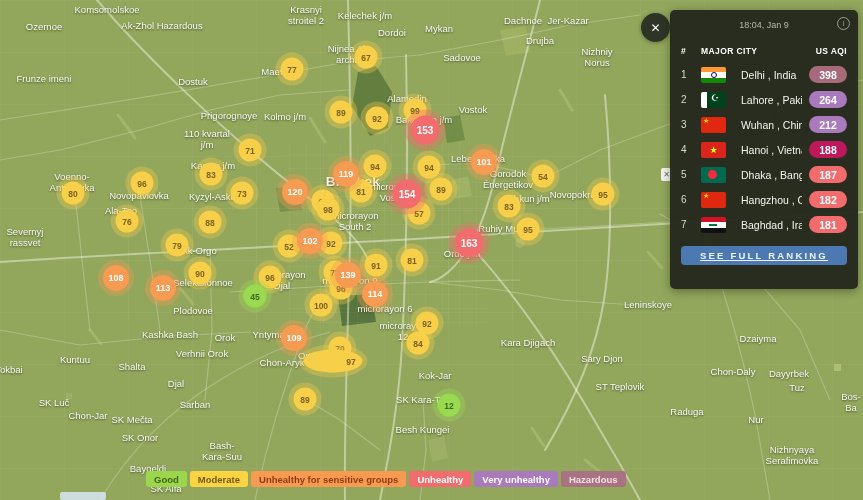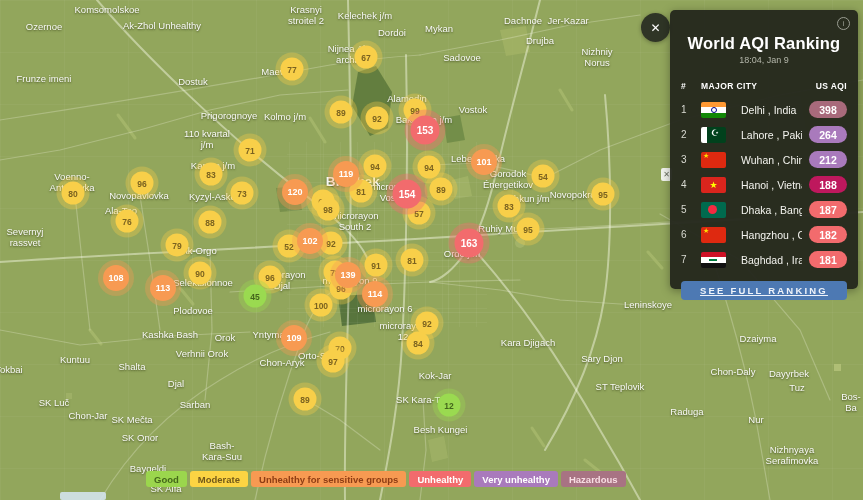--- a/index.html
+++ b/index.html
@@ -145,21 +145,21 @@
         <path d="M420,55 L500,40 L570,25 L640,15"></path>
         <path d="M348,90 L280,95 L210,110 L140,130 L60,150 L0,160"></path>
         <path d="M423,400 L426,450 L420,500"></path>
         <path d="M305,399 L340,420 L380,450"></path>
       </g>
     </svg>
 
     <div id="labels-layer">
         <div class="maplabel" style="left: 44px; top: 27px;">Ozernoe</div>
         <div class="maplabel" style="left: 107px; top: 10px;">Komsomolskoe</div>
-        <div class="maplabel" style="left: 162px; top: 26px;">Ak-Zhol Unhealthy</div>
+        <div class="maplabel" style="left: 162px; top: 26px;">Ak-Zhol Hazardous</div>
         <div class="maplabel" style="left: 306px; top: 16px;">Krasnyi
 stroitel 2</div>
         <div class="maplabel" style="left: 365px; top: 16px;">Kelechek j/m</div>
         <div class="maplabel" style="left: 392px; top: 33px;">Dordoi</div>
         <div class="maplabel" style="left: 439px; top: 29px;">Mykan</div>
         <div class="maplabel" style="left: 523px; top: 21px;">Dachnoe</div>
         <div class="maplabel" style="left: 568px; top: 21px;">Jer-Kazar</div>
         <div class="maplabel" style="left: 540px; top: 41px;">Drujba</div>
         <div class="maplabel" style="left: 597px; top: 58px;">Nizhniy
 Norus</div>
@@ -205,21 +205,21 @@
         <div class="maplabel" style="left: 282px; top: 281px;">microrayon
 Djal</div>
         <div class="maplabel" style="left: 385px; top: 309px;">microrayon 6</div>
         <div class="maplabel" style="left: 403px; top: 332px;">microrayon
 12</div>
         <div class="maplabel" style="left: 271px; top: 335px;">Yntymak</div>
         <div class="maplabel" style="left: 282px; top: 363px;">Chon-Aryk</div>
         <div class="maplabel" style="left: 317px; top: 356px;">Orto-Say</div>
         <div class="maplabel" style="left: 435px; top: 376px;">Kok-Jar</div>
         <div class="maplabel" style="left: 423px; top: 400px;">SK Kara-Too</div>
-        <div class="maplabel" style="left: 426px; top: 430px; padding-left: 29px;">Besh Kungei</div>
+        <div class="maplabel" style="left: 408px; top: 430px; padding-left: 29px;">Besh Kungei</div>
         <div class="maplabel" style="left: 528px; top: 343px;">Kara Djigach</div>
         <div class="maplabel" style="left: 602px; top: 359px;">Sary Djon</div>
         <div class="maplabel" style="left: 620px; top: 387px;">ST Teplovik</div>
         <div class="maplabel" style="left: 648px; top: 305px;">Leninskoye</div>
         <div class="maplabel" style="left: 75px; top: 360px;">Kuntuu</div>
         <div class="maplabel" style="left: 132px; top: 367px;">Shalta</div>
         <div class="maplabel" style="left: 9px; top: 370px;">Tokbai</div>
         <div class="maplabel" style="left: 54px; top: 403px;">SK Luč</div>
         <div class="maplabel" style="left: 88px; top: 416px;">Chon-Jar</div>
         <div class="maplabel" style="left: 132px; top: 420px;">SK Mečta</div>
@@ -272,21 +272,21 @@
         <div class="marker m" style="left: 376px; top: 265px;">91</div>
         <div class="marker m" style="left: 412px; top: 260px;">81</div>
         <div class="marker m" style="left: 335px; top: 272px;">78</div>
         <div class="marker m" style="left: 200px; top: 273px;">90</div>
         <div class="marker m" style="left: 270px; top: 277px;">96</div>
         <div class="marker m" style="left: 341px; top: 288px;">96</div>
         <div class="marker m" style="left: 321px; top: 305px;">100</div>
         <div class="marker m" style="left: 427px; top: 323px;">92</div>
         <div class="marker m" style="left: 418px; top: 343px;">84</div>
         <div class="marker m" style="left: 340px; top: 348px;">70</div>
-        <div class="marker m" style="left: 333px; top: 361px;">97</div>
+        <div class="marker m" style="left: 333px; top: 361px; padding-left: 36px;">97</div>
         <div class="marker m" style="left: 305px; top: 399px;">89</div>
         <div class="marker u" style="left: 295px; top: 192px;">120</div>
         <div class="marker u" style="left: 346px; top: 174px;">119</div>
         <div class="marker u" style="left: 484px; top: 162px;">101</div>
         <div class="marker u" style="left: 310px; top: 241px;">102</div>
         <div class="marker u" style="left: 348px; top: 275px;">139</div>
         <div class="marker u" style="left: 375px; top: 294px;">114</div>
         <div class="marker u" style="left: 116px; top: 278px;">108</div>
         <div class="marker u" style="left: 163px; top: 288px;">113</div>
         <div class="marker u" style="left: 294px; top: 338px;">109</div>
@@ -309,21 +309,20 @@
   </div>
 
   <button id="close-btn">
     <span>✕</span>
   </button>
 
   <div id="collapse-icon">✕</div>
 
   <div id="panel">
     <div id="info-icon">i</div>
-    <h1 id="panel-title">World AQI Ranking</h1>
     <div id="panel-ts">18:04, Jan 9</div>
     <div id="panel-hdr" class="rowgrid">
       <span>#</span>
       <span style="grid-column:2/4;">MAJOR CITY</span>
       <span class="c-aqi">US AQI</span>
     </div>
     <div id="rows">
   <div class="rrow rowgrid">
     <span class="rank">1</span>
     <span class="flag in"></span>

